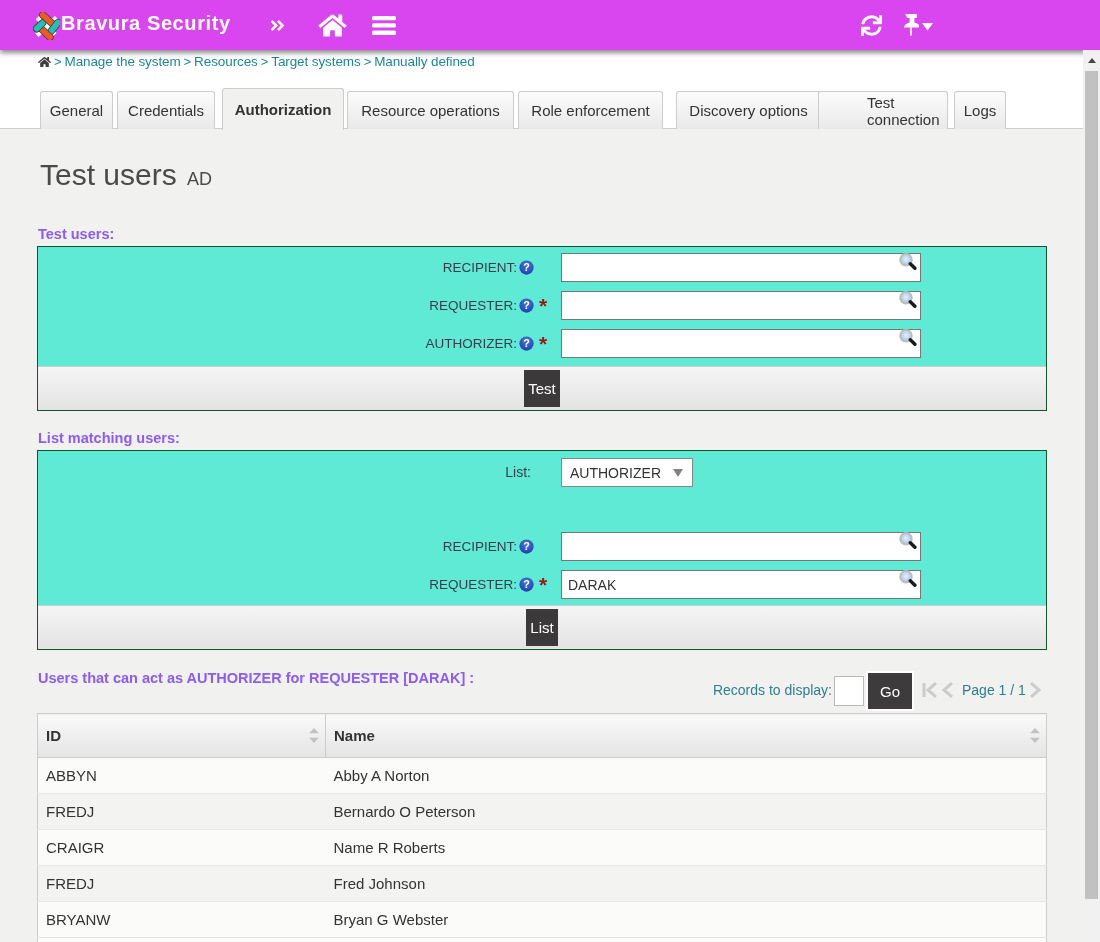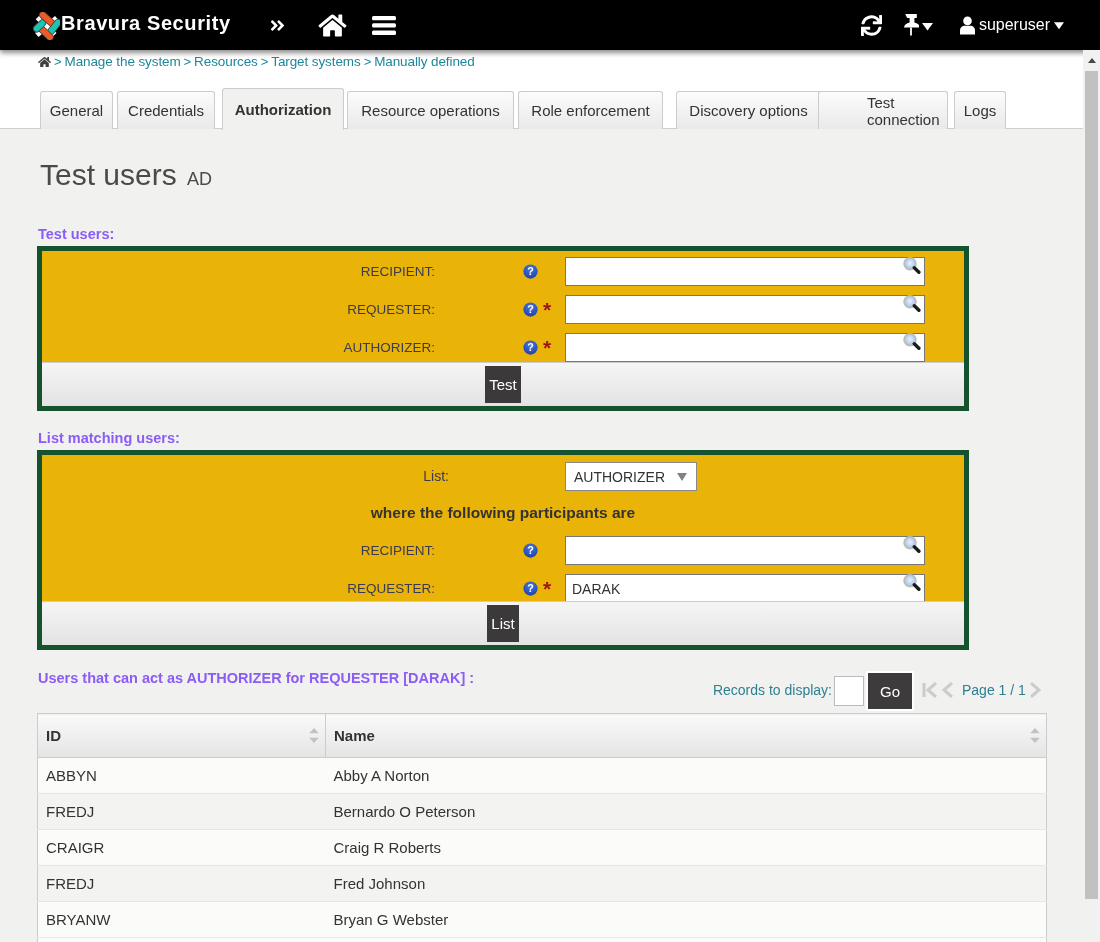--- a/index.html
+++ b/index.html
@@ -1,20 +1,20 @@
 <!DOCTYPE html>
 <html><head>
 <meta charset="utf-8">
 <style>
 * { margin:0; padding:0; box-sizing:border-box; }
 html,body { width:1100px; height:942px; overflow:hidden; font-family:"Liberation Sans", sans-serif; background:#f1f1f0; }
 #page { position:relative; width:1100px; height:942px; }
 
 
-#hdr { position:absolute; left:0; top:0; width:1100px; height:50px; background:#000000; z-index:20; box-shadow:0 3px 5px rgba(0,0,0,.45); }
+#hdr { position:absolute; left:0; top:0; width:1100px; height:50px; background:#d946ef; z-index:20; box-shadow:0 3px 5px rgba(0,0,0,.45); }
 
 #logo { position:absolute; left:33px; top:12px; }
 #brand { position:absolute; left:61px; top:12px; color:#fff; font-size:20px; font-weight:bold; letter-spacing:0.6px; }
 .hico { position:absolute; top:0; height:50px; display:flex; align-items:center; justify-content:center; color:#fff; }
 #chev2 { left:262px; width:30px; font-size:22px; font-weight:bold; }
 #homei { left:314px; width:36px; }
 #hambi { left:366px; width:36px; }
 #refreshi { left:854px; width:34px; }
 #pini { left:898px; width:40px; }
 #useri { left:959px; width:106px; font-size:16px; font-weight:normal; }
@@ -30,21 +30,21 @@
 .tab { position:absolute; bottom:0; height:38px; border:1px solid #ccc; border-bottom:none; border-radius:3px 3px 0 0; background:linear-gradient(#fcfcfc,#e9e9e9); font-size:15px; color:#333; display:flex; align-items:center; justify-content:center; }
 .tab.active { height:42px; background:#f1f1f0; font-weight:bold; bottom:-1px; z-index:11; }
 
 
 #content { position:absolute; left:0; top:129px; width:1083px; height:813px; background:#f1f1f0; }
 h1 { position:absolute; left:40px; top:158px; font-size:30px; font-weight:normal; color:#4a4a4a; }
 h1 small { font-size:18px; font-weight:normal; color:#4a4a4a; margin-left:2px; }
 
 .seclabel { position:absolute; left:38px; font-size:14.5px; font-weight:bold; color:#8b5cf6; }
 
-.formbox { position:absolute; left:37px; width:932px; background:#eab308; border:5px solid #14532d; }
+.formbox { position:absolute; left:37px; width:1010px; background:#5eead4; border:1px solid #14532d; }
 .btnband { position:absolute; left:0; bottom:0; width:100%; height:44px; background:linear-gradient(#f5f5f5,#e3e3e3); border-top:1px solid #ccc; display:flex; align-items:center; justify-content:center; }
 .dbtn { background:#3b3939; color:#fff; font-size:15px; border:none; height:37px; padding:0 4px; font-family:"Liberation Sans",sans-serif; }
 
 .frow { position:absolute; left:0; width:100%; height:38px; }
 .flabel { position:absolute; right:529px; top:50%; transform:translateY(-50%); font-size:13.5px; color:#3b3b50; white-space:nowrap; }
 .qico { position:absolute; left:481px; top:50%; margin-top:-7.5px; width:15px; height:15px; }
 .star { position:absolute; left:501px; top:50%; margin-top:-11px; color:#9e1515; font-size:21px; font-weight:bold; }
 .finput { position:absolute; left:523px; top:50%; margin-top:-14px; width:360px; height:29px; border:1px solid #777; background:#fff; font-size:14px; color:#333; padding:0 24px 0 6px; font-family:"Liberation Sans",sans-serif; }
 .mag { position:absolute; left:861px; top:50%; margin-top:-14px; width:18px; height:18px; }
 
@@ -122,30 +122,20 @@
     </div>
     <div class="hico" id="pini">
       <svg width="16" height="22" viewBox="0 0 16 22">
           <path fill="#fff" d="M2.2 0 h11.6 v4 h-2.4 v4.6 c3.2 .7 5.2 2.3 5.7 4.9 H0.9 c0.5-2.6 2.5-4.2 5.7-4.9 V4 H4.2 Z"></path>
           <rect x="7.1" y="13.5" width="1.8" height="8" fill="#fff"></rect>
         </svg>
       <span style="margin-left:3px; margin-top:2px;"><svg width="11" height="8" viewBox="0 0 11 8">
             <path d="M0 0 L11 0 L5.5 7.5 Z" fill="#fff"></path>
           </svg></span>
     </div>
-    <div class="hico" id="useri">
-      <svg width="15" height="19" viewBox="0 0 16 19">
-          <circle cx="8" cy="4.6" r="4.6" fill="#fff"></circle>
-          <path d="M0 19 v-4.2 c0-3 2.4-5 5-5 h6 c2.6 0 5 2 5 5 V19 Z" fill="#fff"></path>
-        </svg>
-      <span style="margin:0 4px;">superuser</span>
-      <svg width="10" height="8" viewBox="0 0 11 8" style="margin-top:2px;">
-          <path d="M0 0 L11 0 L5.5 7.5 Z" fill="#fff"></path>
-        </svg>
-    </div>
   </div>
 
   <div id="crumb">
     <span style="margin-left:38px; margin-right:0; display:flex; align-items:center;">
       <svg width="13" height="12" viewBox="0 0 576 512">
           <path fill="#3f3f3f" d="M280.37 148.26L96 300.11V464a16 16 0 0 0 16 16l112.06-.29a16 16 0 0 0 15.92-16V368a16 16 0 0 1 16-16h64a16 16 0 0 1 16 16v95.64a16 16 0 0 0 16 16.05L464 480a16 16 0 0 0 16-16V300L295.67 148.26a12.19 12.19 0 0 0-15.3 0zM571.6 251.47L488 182.56V44.05a12 12 0 0 0-12-12h-56a12 12 0 0 0-12 12v72.61L318.47 43a48 48 0 0 0-61 0L4.34 251.47a12 12 0 0 0-1.6 16.9l25.5 31A12 12 0 0 0 45.15 301l235.22-193.74a12.19 12.19 0 0 1 15.3 0L530.9 301a12 12 0 0 0 16.9-1.6l25.5-31a12 12 0 0 0-1.7-16.93z"></path>
         </svg>
     </span>
     <span class="sep">&gt;</span>
       <a>Manage the system</a>
@@ -261,21 +251,20 @@
       </div>
   </div>
 
   <div class="seclabel" style="top:430px;">List matching users:</div>
 
   <div class="formbox" id="box2" style="top:450px; height:200px;">
     <div class="frow" style="top:1px; height:40px;">
       <span class="flabel" style="right:515px; font-size:14px;">List:</span>
       <div id="selList">AUTHORIZER<span class="arr"></span></div>
     </div>
-    <div style="position:absolute; top:43px; left:0; width:100%; height:30px; display:flex; align-items:center; justify-content:center; font-size:15.5px; font-weight:bold; color:#333;">where the following participants are</div>
     <div class="frow" style="top:76px;">
       <span class="flabel">RECIPIENT:</span>
       <svg class="qico" viewBox="0 0 16 16">
           <defs>
             <radialGradient id="qg" cx="50%" cy="30%" r="75%">
               <stop offset="0%" stop-color="#4a78d4"></stop>
               <stop offset="70%" stop-color="#2850bb"></stop>
               <stop offset="100%" stop-color="#1c3da0"></stop>
             </radialGradient>
           </defs>
@@ -360,21 +349,21 @@
     <tr class="odd">
           <td>ABBYN</td>
           <td>Abby A Norton</td>
         </tr>
     <tr class="even">
           <td>FREDJ</td>
           <td>Bernardo O Peterson</td>
         </tr>
     <tr class="odd">
           <td>CRAIGR</td>
-          <td>Craig R Roberts</td>
+          <td>Name R Roberts</td>
         </tr>
     <tr class="even">
           <td>FREDJ</td>
           <td>Fred Johnson</td>
         </tr>
     <tr class="odd">
           <td>BRYANW</td>
           <td>Bryan G Webster</td>
         </tr>
     <tr class="last">

